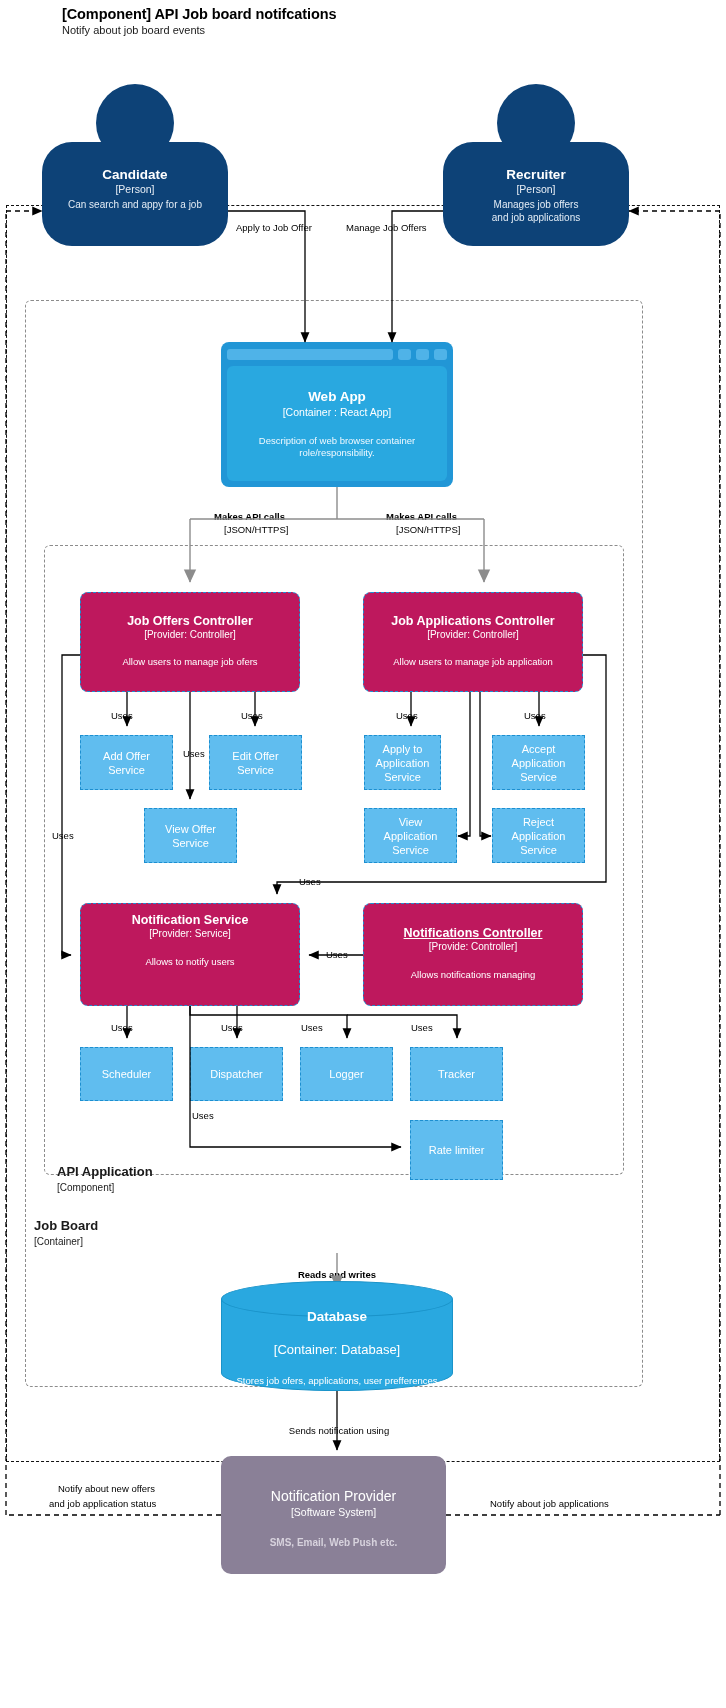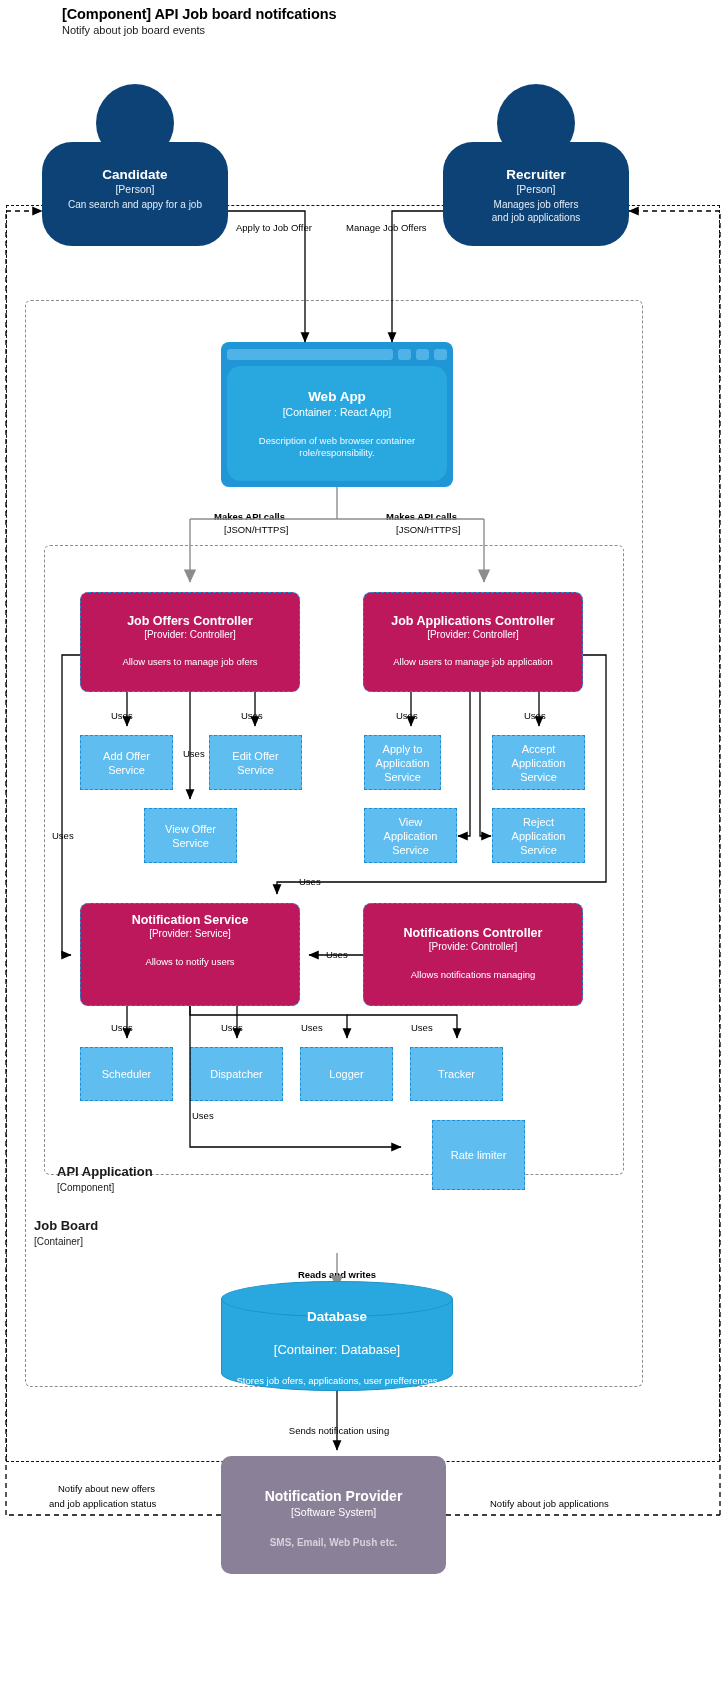--- a/index.html
+++ b/index.html
@@ -18,21 +18,21 @@
   .person-body{position:absolute;left:0;top:58px;width:186px;height:104px;border-radius:30px;background:#0d4277;color:#fff;text-align:center;}
   .person-name{margin-top:25px;font-size:13.5px;font-weight:bold;}
   .person-type{font-size:10.5px;margin-top:1px;color:#e8eef5;}
   .person-desc{font-size:10px;margin-top:3px;color:#e3ecf5;line-height:13px;padding:0 12px;}
 
   
   .webapp{width:232px;height:145px;border-radius:8px;background:#2196d6;padding:6px;}
   .webapp-bar{display:flex;align-items:center;gap:5px;height:13px;}
   .webapp-urlbar{flex:1;height:11px;border-radius:3px;background:#4fb3e8;}
   .webapp-dot{width:13px;height:11px;border-radius:3px;background:#4fb3e8;}
-  .webapp-body{margin-top:5px;height:115px;background:#29a8e0;border-radius:14px;color:#fff;text-align:center;}
+  .webapp-body{margin-top:5px;height:115px;background:#29a8e0;border-radius:6px;color:#fff;text-align:center;}
   .webapp-name{padding-top:23px;font-size:13.5px;font-weight:bold;}
   .webapp-type{font-size:10.5px;margin-top:2px;}
   .webapp-desc{font-size:9.5px;margin-top:17px;line-height:12px;padding:0 14px;color:#f0f9ff;}
 
   
   .cbox{background:#be185d;border:1.5px dashed #1d8fd0;color:#fff;text-align:center;}
   .cbox.r{border-radius:8px;}
   .cbox-name{font-size:12.5px;font-weight:bold;}
   .cbox-type{font-size:10px;margin-top:1px;}
   .cbox-desc{font-size:9.5px;line-height:12px;}
@@ -49,21 +49,21 @@
   .db-top{position:absolute;left:0;top:0;width:232px;height:36px;border-radius:50%/50%;background:#29a8e0;border:1px solid #1a93c9;box-sizing:border-box;z-index:2;}
   .db-mid{position:absolute;left:0;top:18px;width:232px;height:74px;background:#29a8e0;border-left:1px solid #1a93c9;border-right:1px solid #1a93c9;box-sizing:border-box;z-index:1;}
   .db-bot{position:absolute;left:0;top:74px;width:232px;height:36px;border-radius:50%/50%;background:#29a8e0;border:1px solid #1a93c9;box-sizing:border-box;z-index:0;}
   .db-txt{position:absolute;left:0;top:28px;width:232px;text-align:center;color:#fff;z-index:3;}
   .db-name{font-size:13.5px;font-weight:bold;}
   .db-type{font-size:13px;margin-top:18px;}
   .db-desc{font-size:9.5px;margin-top:18px;}
 
   
   .provider{width:225px;height:118px;border-radius:10px;background:#8a8097;color:#fff;text-align:center;}
-  .provider-name{padding-top:32px;font-size:14px;font-weight:bold;}
+  .provider-name{padding-top:32px;font-size:14px;font-weight:normal;}
   .provider-type{font-size:10.5px;margin-top:2px;}
   .provider-desc{font-size:10px;margin-top:19px;color:#d7d2dd;font-weight:bold;}
 
   
   .elabel{font-size:9.5px;color:#000;white-space:nowrap;line-height:11px;}
   .elabel.b{font-weight:bold;}
   .elabel.c{text-align:center;}
   svg.ovl{position:absolute;left:0;top:0;width:726px;height:1708px;overflow:visible;pointer-events:none;}
 </style>
 </head>
@@ -129,21 +129,21 @@
     <div class="cbox-desc" style="margin-top:16px;">Allow users to manage job application</div>
   </div>
 
   <div class="abs cbox r" style="left:80px;top:903px;width:220px;height:103px;">
     <div class="cbox-name" style="margin-top:9px;">Notification Service</div>
     <div class="cbox-type">[Provider: Service]</div>
     <div class="cbox-desc" style="margin-top:17px;">Allows to notify users</div>
   </div>
 
   <div class="abs cbox r" style="left:363px;top:903px;width:220px;height:103px;">
-    <div class="cbox-name" style="margin-top:22px;">Notifications Controller</div>
+    <div class="cbox-name" style="margin-top:22px;text-decoration:underline;">Notifications Controller</div>
     <div class="cbox-type">[Provide: Controller]</div>
     <div class="cbox-desc" style="margin-top:17px;">Allows notifications managing</div>
   </div>
 
   <div class="abs svc" style="left:80px;top:735px;width:93px;height:55px;white-space:pre-line;">Add Offer
 Service</div>
   <div class="abs svc" style="left:209px;top:735px;width:93px;height:55px;white-space:pre-line;">Edit Offer
 Service</div>
   <div class="abs svc" style="left:144px;top:808px;width:93px;height:55px;white-space:pre-line;">View Offer
 Service</div>
@@ -158,21 +158,21 @@
 Application
 Service</div>
   <div class="abs svc" style="left:492px;top:808px;width:93px;height:55px;white-space:pre-line;">Reject
 Application
 Service</div>
 
   <div class="abs svc" style="left:80px;top:1047px;width:93px;height:54px;">Scheduler</div>
   <div class="abs svc" style="left:190px;top:1047px;width:93px;height:54px;">Dispatcher</div>
   <div class="abs svc" style="left:300px;top:1047px;width:93px;height:54px;">Logger</div>
   <div class="abs svc" style="left:410px;top:1047px;width:93px;height:54px;">Tracker</div>
-  <div class="abs svc" style="left:432px;top:1120px;width:93px;height:70px;">Rate limiter</div>
+  <div class="abs svc" style="left:410px;top:1120px;width:93px;height:60px;">Rate limiter</div>
 
   <div class="db" style="left:221px;top:1281px;">
     <div class="db-top"></div>
     <div class="db-mid"></div>
     <div class="db-bot"></div>
     <div class="db-txt">
       <div class="db-name">Database</div>
       <div class="db-type">[Container: Database]</div>
       <div class="db-desc">Stores job ofers, applications, user prefferences</div>
     </div>

